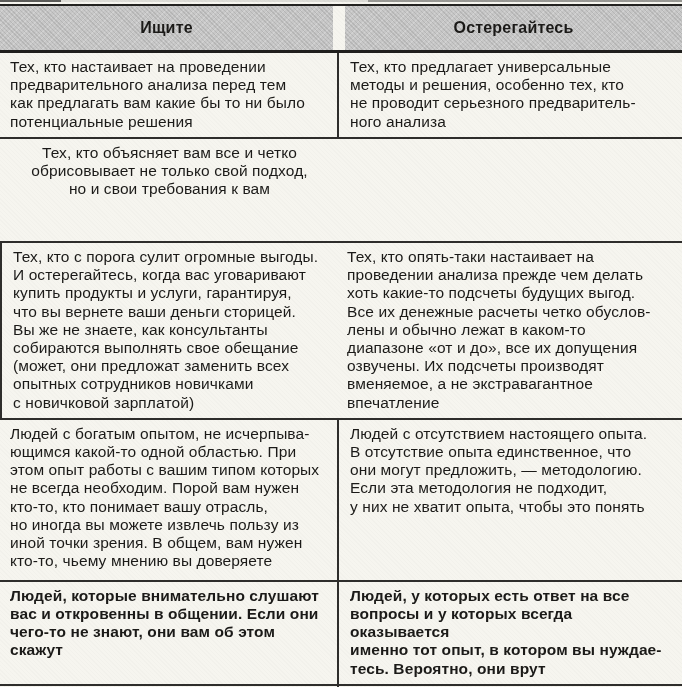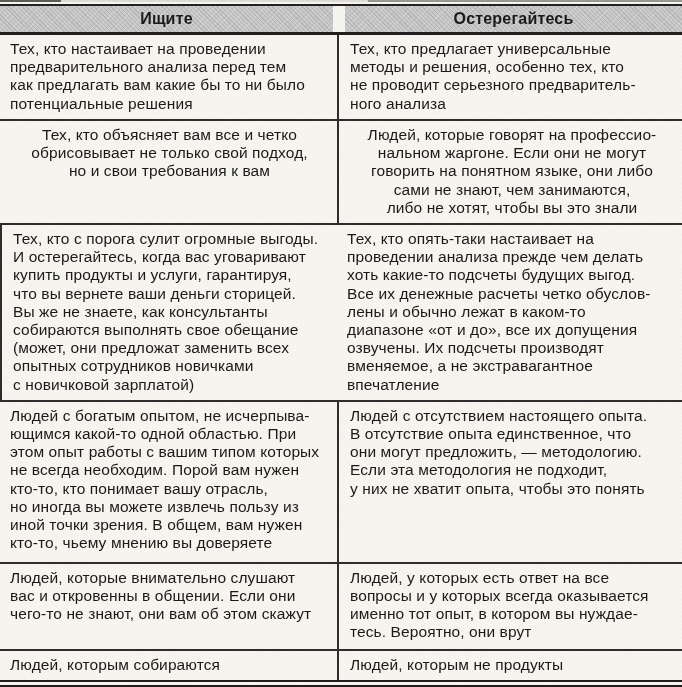--- a/index.html
+++ b/index.html
@@ -31,21 +31,21 @@
       rgba(40,40,38,.45) 54% 100%);
   }
 
   .scan-table { margin-top: 4px; }
 
   .thead {
     display: grid;
     grid-template-columns: 333px 12px 1fr;
     border-top: 2.5px solid #232220;
     border-bottom: 3px solid #201f1d;
-    height: 31px;
+    height: 49px;
   }
   .th {
     background-color: var(--header-bg);
     background-image:
       repeating-linear-gradient(45deg, rgba(70,70,68,0.14) 0 1px, transparent 1px 3px),
       repeating-linear-gradient(135deg, rgba(255,255,255,0.20) 0 1px, transparent 1px 4px);
     display: flex;
     align-items: center;
     justify-content: center;
     font-weight: bold;
@@ -58,21 +58,21 @@
   .tr {
     display: grid;
     grid-template-columns: 337px 1fr;
     border-bottom: 2px solid var(--rule);
   }
   .tr:last-child { border-bottom: none; }
   .tr-1 { min-height: 86px; }
   .tr-2 { min-height: 104px; text-align: center; }
   .tr-3 { min-height: 172px; }
   .tr-4 { min-height: 162px; }
-  .tr-5 { min-height: 87px; }
+  .tr-5 { min-height: 87px; font-weight: bold; }
   .tr-6 { min-height: 27px; }
 
   .td {
     padding: 5px 8px 6px 10px;
     font-size: 15.5px;
     line-height: 18.2px;
     color: var(--text);
     white-space: pre-line;
     letter-spacing: 0.1px;
   }
@@ -111,25 +111,20 @@
         <div class="td td-right">Тех, кто предлагает универсальные
 методы и решения, особенно тех, кто
 не проводит серьезного предваритель-
 ного анализа</div>
       </div>
 
       <div class="tr tr-2">
         <div class="td">Тех, кто объясняет вам все и четко
 обрисовывает не только свой подход,
 но и свои требования к вам</div>
-        <div class="td td-right">Людей, которые говорят на профессио-
-нальном жаргоне. Если они не могут
-говорить на понятном языке, они либо
-сами не знают, чем занимаются,
-либо не хотят, чтобы вы это знали</div>
       </div>
 
       <div class="tr tr-3">
         <div class="td td-right">Тех, кто с порога сулит огромные выгоды.
 И остерегайтесь, когда вас уговаривают
 купить продукты и услуги, гарантируя,
 что вы вернете ваши деньги сторицей.
 Вы же не знаете, как консультанты
 собираются выполнять свое обещание
 (может, они предложат заменить всех

